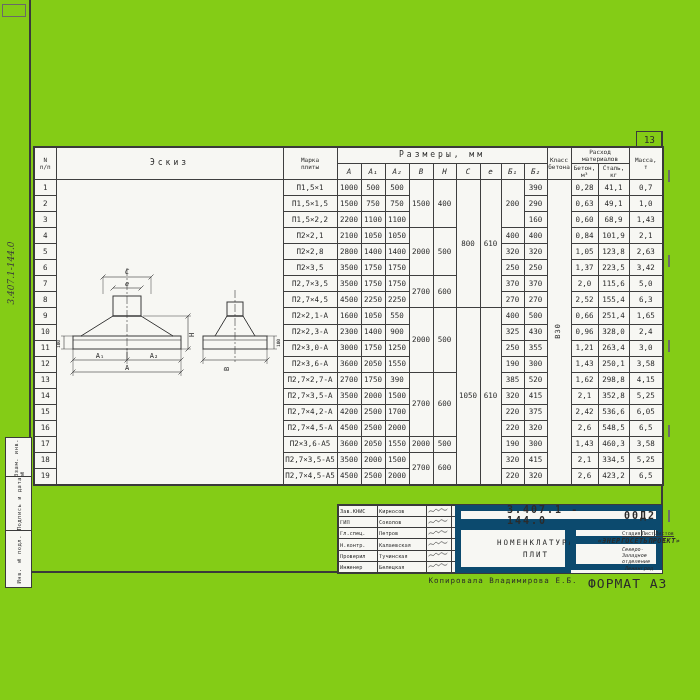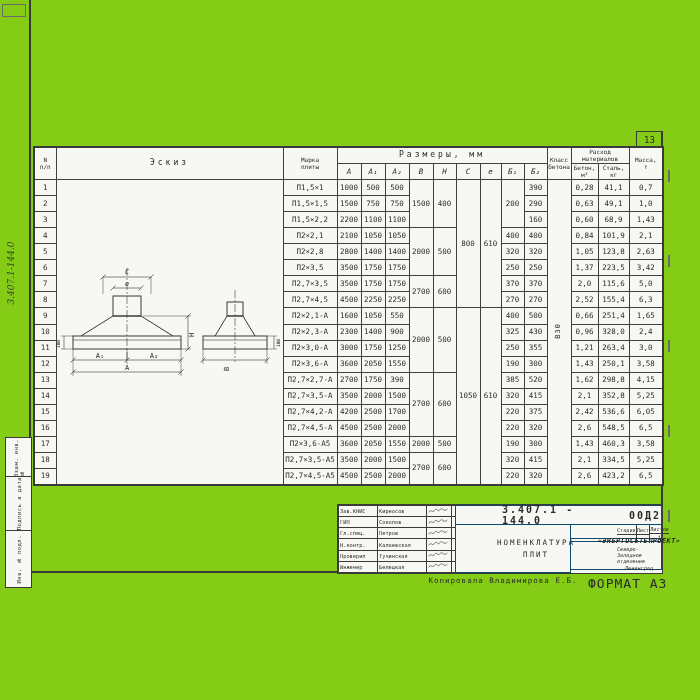--- a/index.html
+++ b/index.html
@@ -25,21 +25,21 @@
   .nomtable th,.nomtable td{border:1px solid #3f3f3f;padding:0;text-align:center;vertical-align:middle;
       font-size:7.5px;font-weight:normal;line-height:1.05;height:15px;overflow:hidden;}
   .nomtable thead th{font-size:6px;}
   .nomtable thead .big{font-size:8px;letter-spacing:3px;}
   .nomtable thead .dimletter{font-size:7.5px;font-style:italic;}
   .nomtable{border:2px solid #3a3a3a;}
   .sketch-cell{position:relative;}
   .vert{display:inline-block;writing-mode:vertical-rl;transform:rotate(180deg);font-size:7px;letter-spacing:1px;}
   
   .tblock{left:337px;top:504px;width:324px;height:68px;border:1.6px solid #3a3a3a;background:#f7f7f3;}
-  .tb-cell{position:absolute;border:1px solid #0c4a6e;box-sizing:border-box;padding-left:46px;}
+  .tb-cell{position:absolute;border:6px solid #0c4a6e;box-sizing:border-box;padding-left:46px;}
   .docnum{left:117px;top:0;width:207px;height:20px;display:flex;align-items:center;justify-content:center;
           font-size:10px;letter-spacing:2px;font-weight:bold;}
   .doctitle{left:117px;top:19px;width:116px;height:49px;display:flex;flex-direction:column;
           align-items:center;justify-content:center;font-size:7.5px;letter-spacing:2px;line-height:1.6;}
   .stad{left:232px;top:19px;width:92px;height:18px;display:flex;}
   .stad div{border-right:1px solid #3a3a3a;display:flex;flex-direction:column;}
   .stad div:last-child{border-right:none;}
   .stad .lab{font-size:5.2px;border-bottom:1px solid #3a3a3a;height:9px;display:flex;align-items:center;justify-content:center;}
   .stad .val{font-size:6px;flex:1;display:flex;align-items:center;justify-content:center;}
   .orgcell{left:232px;top:33px;width:92px;height:32px;display:flex;flex-direction:column;align-items:center;justify-content:center;font-style:italic;}

